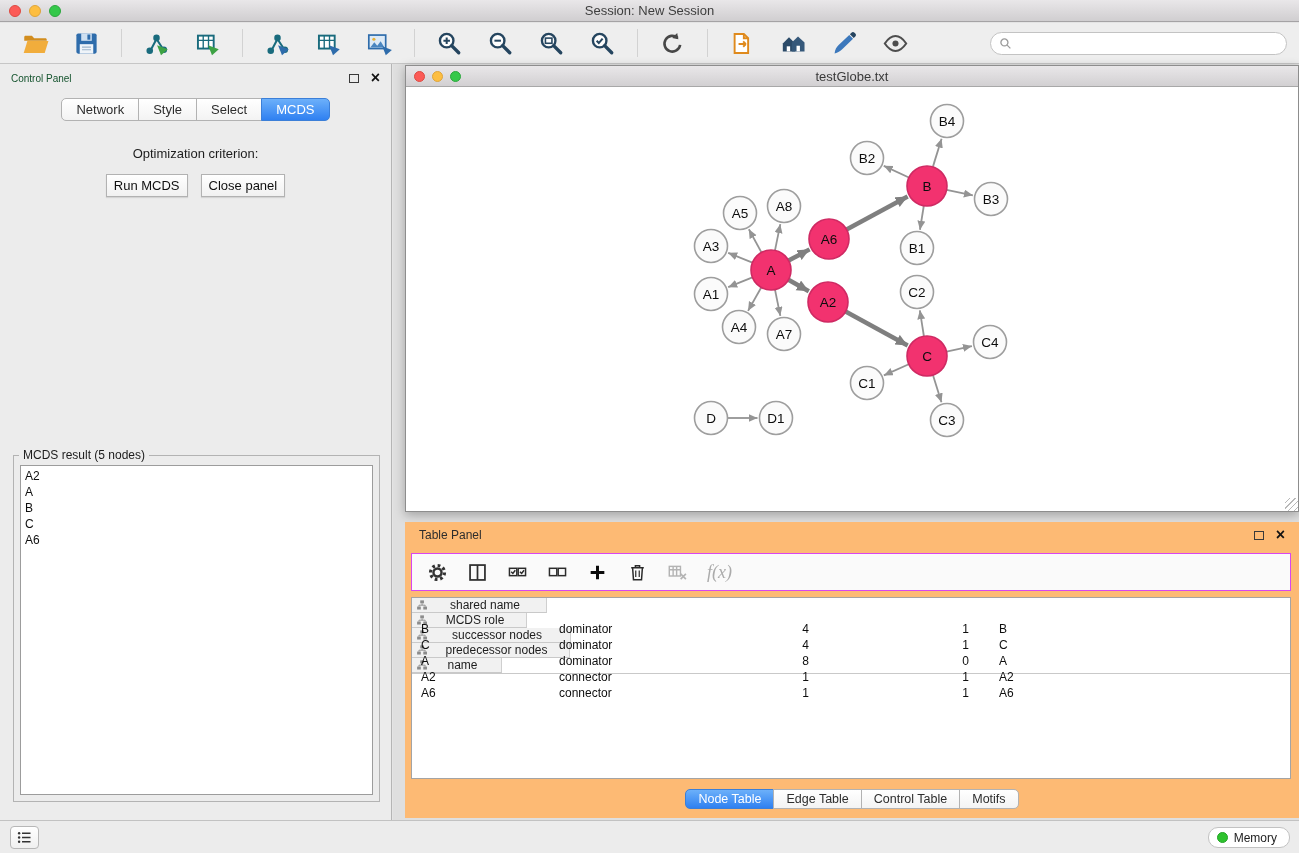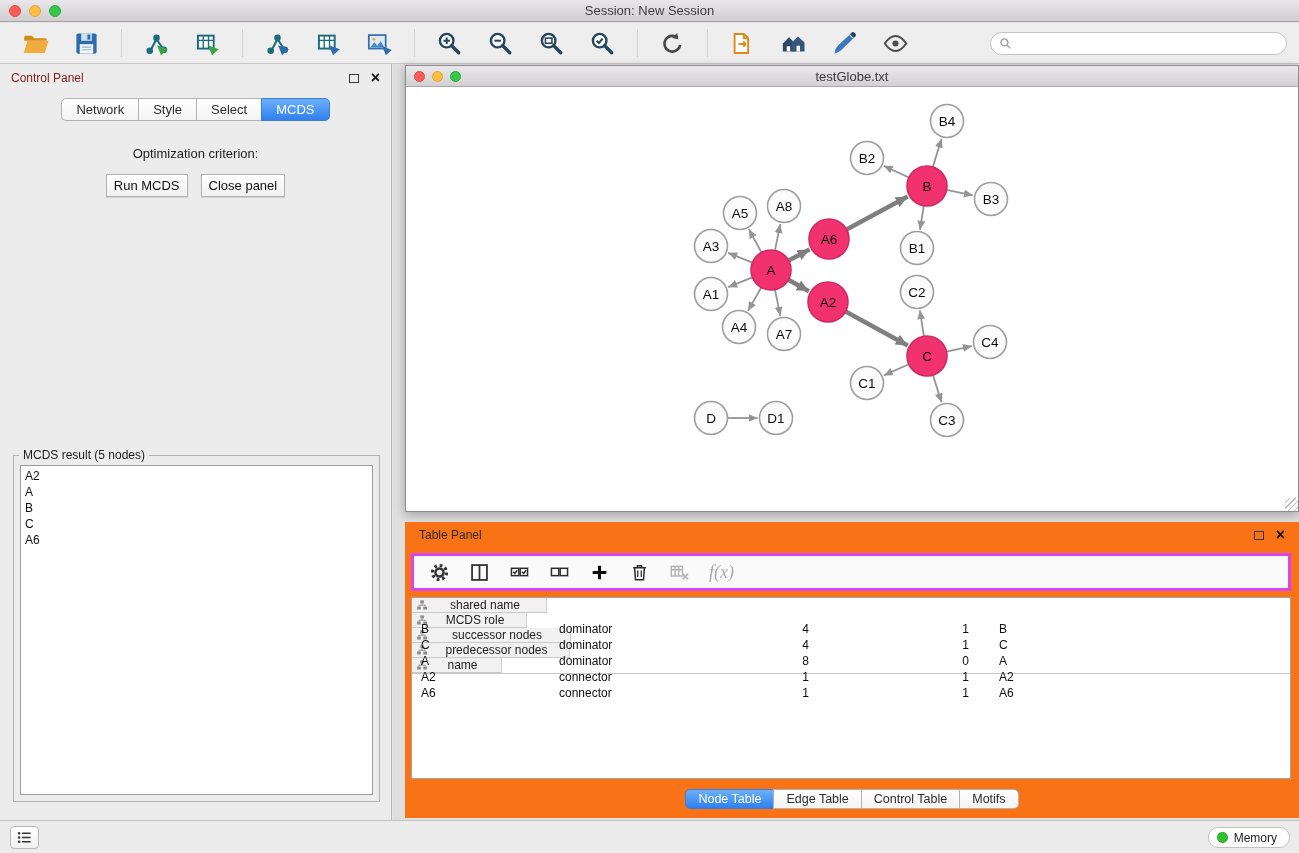--- a/index.html
+++ b/index.html
@@ -21,21 +21,21 @@
 .tb-btn{background:none;border:none;padding:2px 5px;margin:0 7px;cursor:pointer;display:flex;align-items:center;}
 .tb-btn svg{width:27px;height:27px;display:block;}
 .tb-sep{width:1px;height:28px;background:#d2d2d2;margin:0 9px;}
 .search-wrap{position:relative;width:297px;height:23px;margin-right:2px;}
 .search-input{width:100%;height:100%;border:1px solid #c3c3c3;border-radius:12px;padding:0 10px 0 27px;font-size:12px;outline:none;background:#fff;font-family:inherit;}
 .search-ic{position:absolute;left:9px;top:5px;line-height:0;}
 
 
 .control-panel{position:absolute;top:64px;left:0;width:392px;bottom:33px;background:#ececec;border-right:1px solid #b5b5b5;}
 .cp-header{height:28px;display:flex;align-items:center;padding:0 11px;}
-.cp-title{font-size:12px;color:#7f1d1d;}
+.cp-title{font-size:10px;color:#14532d;}
 .panel-icons{margin-left:auto;display:flex;gap:12px;align-items:center;}
 .float-ic{width:10px;height:9px;border:1.5px solid #3a3a3a;display:inline-block;cursor:pointer;}
 .close-ic{font-size:16px;font-weight:bold;color:#121212;line-height:12px;cursor:pointer;}
 .close-ic::before{content:"×";}
 .cp-tabs{display:flex;justify-content:center;margin-top:6px;}
 .seg{font-size:13px;font-family:inherit;padding:3px 14px;background:linear-gradient(#ffffff,#f3f3f3);border:1px solid #b2b2b2;margin-left:-1px;color:#2d2d2d;cursor:pointer;}
 .seg:first-child{border-radius:5px 0 0 5px;margin-left:0;}
 .seg:last-child{border-radius:0 5px 5px 0;}
 .seg.active{background:linear-gradient(#6cb0fa,#2f80f1);border-color:#3b7fd8;color:#fff;}
 .opt-label{text-align:center;margin-top:25px;font-size:13px;color:#1d1d1d;}
@@ -57,24 +57,24 @@
 .network-window{position:absolute;top:1px;left:12px;right:0;height:447px;background:#fff;border:1px solid #8d8d8d;box-shadow:0 3px 10px rgba(0,0,0,.28);}
 .net-titlebar{height:21px;background:linear-gradient(#e9e7e9,#d2d0d2);border-bottom:1px solid #a8a8a8;position:relative;}
 .net-traffic{position:absolute;left:8px;top:5px;display:flex;gap:7px;}
 .net-traffic .tl{width:11px;height:11px;}
 .net-title{line-height:21px;text-align:center;font-size:13px;color:#3a3a3a;}
 .net-canvas{position:absolute;top:22px;left:0;right:0;bottom:0;background:#fff;overflow:hidden;}
 .net-canvas svg{position:absolute;left:0;top:0;}
 .resize-grip{position:absolute;right:0;bottom:0;width:13px;height:13px;background:repeating-linear-gradient(135deg,transparent,transparent 3px,#b8b8b8 3px,#b8b8b8 4px);cursor:nwse-resize;}
 
 
-.table-panel{position:absolute;left:12px;right:0;top:458px;height:296px;background:#f97316;}
+.table-panel{position:absolute;left:12px;right:0;top:458px;height:296px;background:#fdba74;}
 .tp-header{height:26px;display:flex;align-items:center;padding:0 14px;}
 .tp-title{font-size:12px;color:#2d2d2d;}
-.tp-toolbar{position:absolute;left:6px;right:8px;top:31px;height:38px;background:#fafafa;border:3px solid #d946ef;display:flex;align-items:center;padding:0 8px;gap:5px;}
+.tp-toolbar{position:absolute;left:6px;right:8px;top:31px;height:38px;background:#fafafa;border:1px solid #d946ef;display:flex;align-items:center;padding:0 8px;gap:5px;}
 .tt-btn{background:none;border:none;padding:4px 7px;cursor:pointer;display:flex;align-items:center;}
 .tt-btn.disabled{cursor:default;}
 .tt-btn svg{width:21px;height:21px;display:block;}
 .fx{font-family:"Liberation Serif","DejaVu Serif",serif;font-style:italic;font-size:18px;color:#ababab;}
 .tp-tablebox{position:absolute;left:6px;right:8px;top:75px;bottom:39px;background:#fff;border:1px solid #a4a4a4;overflow:hidden;}
 .thead{display:flex;height:19px;flex-direction:column;}
 .th{display:flex;align-items:center;background:#f1f1f1;border-right:1px solid #cfcfcf;border-bottom:1px solid #c9c9c9;cursor:pointer;}
 .th-ic{margin-left:4px;display:flex;line-height:0;}
 .th-lb{flex:1;text-align:center;font-size:12px;color:#1d1d1d;padding:0 6px 0 2px;white-space:nowrap;}
 .th.filler{flex:1;background:#fff;border-right:none;cursor:default;}

